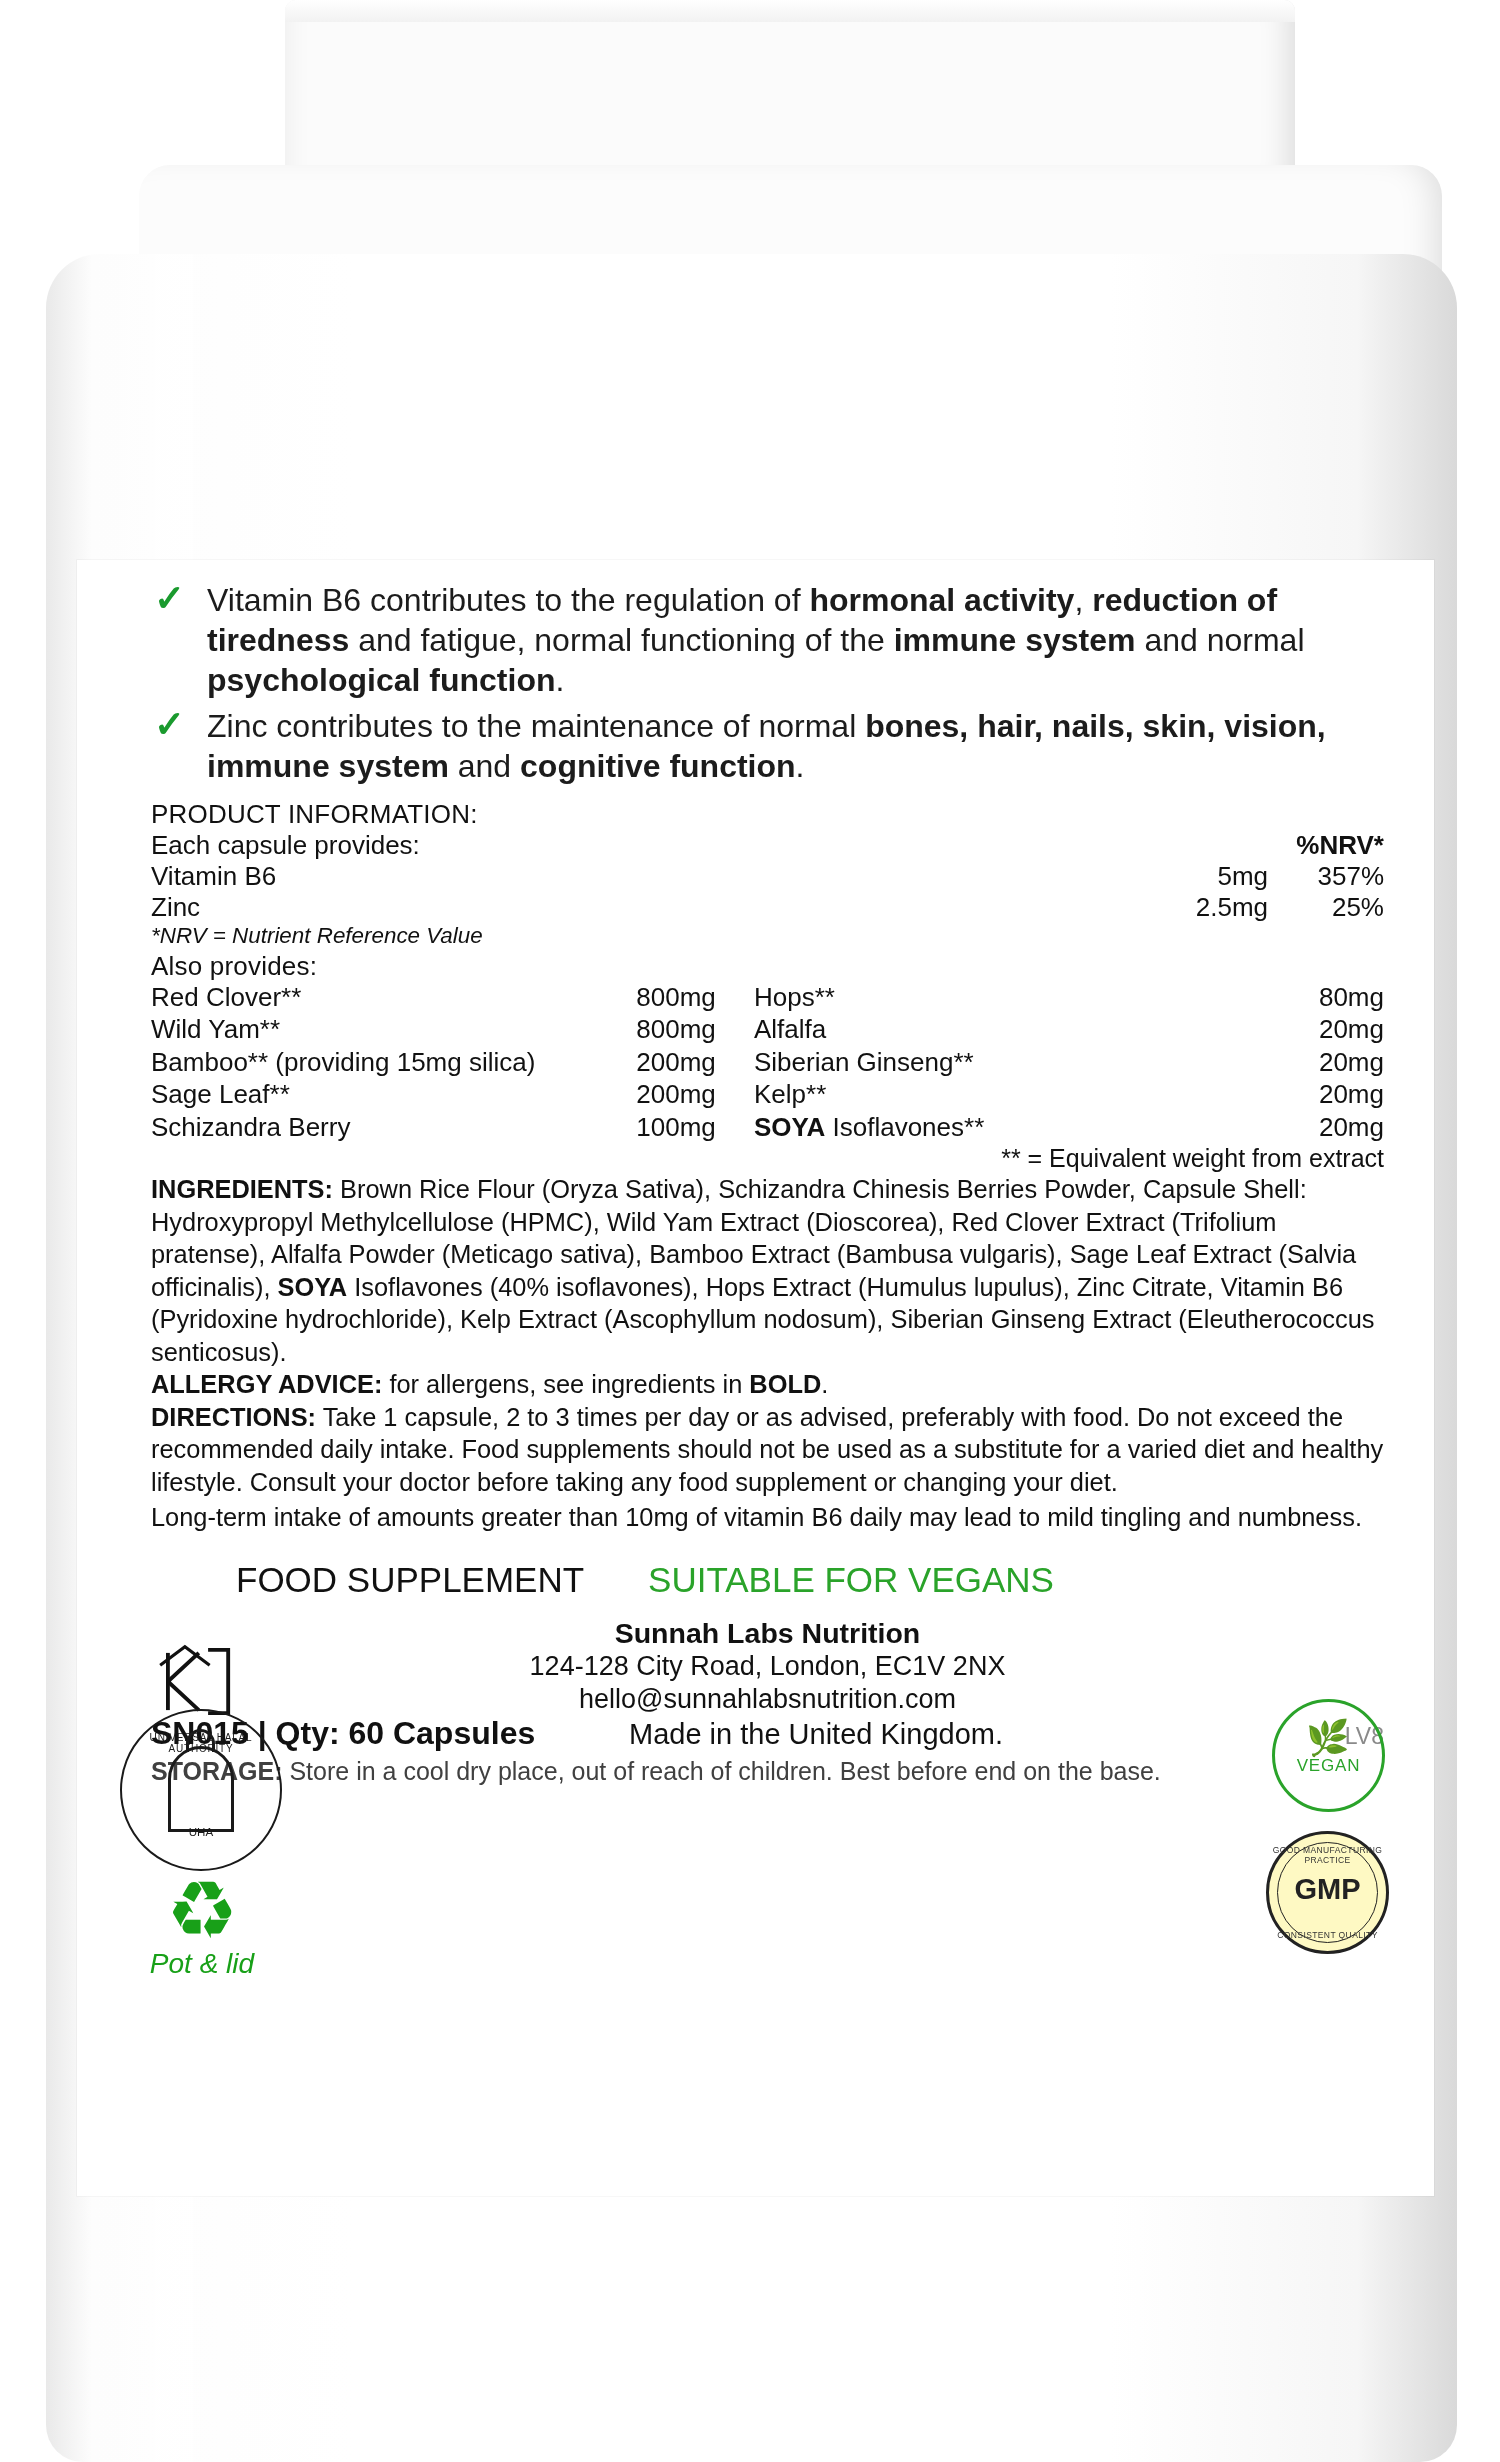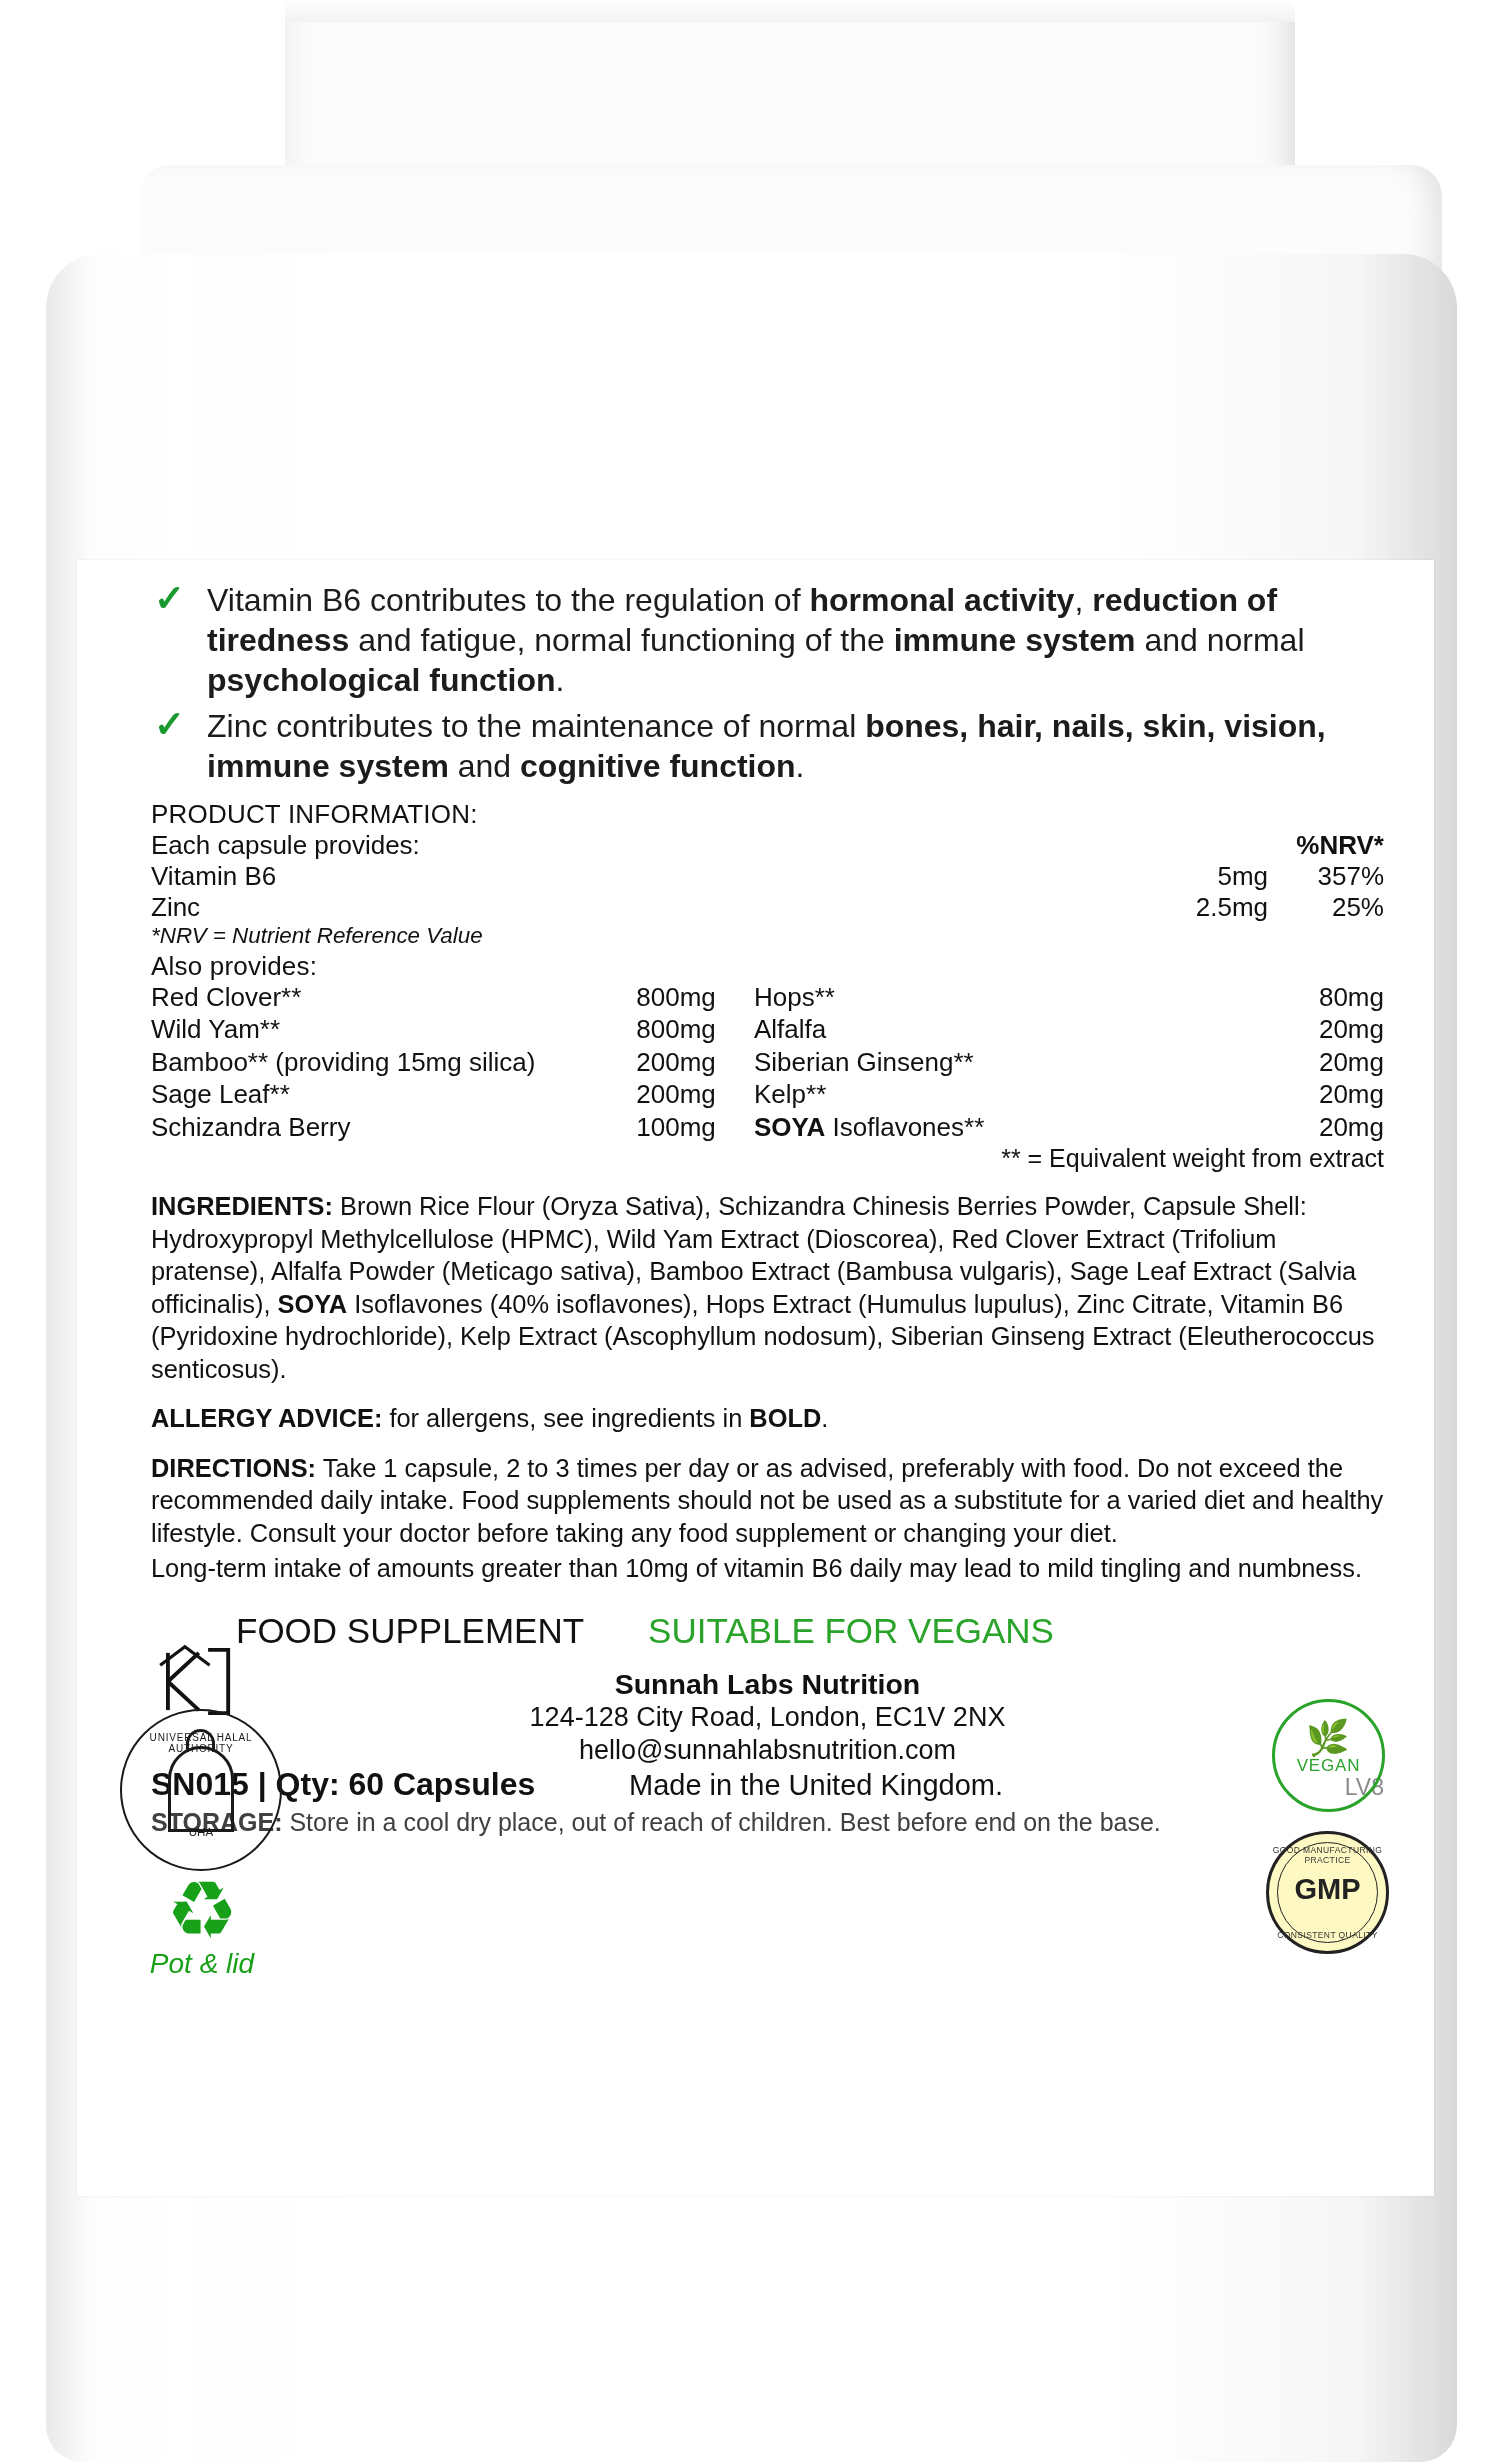--- a/index.html
+++ b/index.html
@@ -167,21 +167,20 @@
     text-align: right;
     color: #111;
     margin-top: 1.5px;
   }
 
   
   .para {
     font-size: 25.4px;
     line-height: 1.28;
     color: #111;
-    margin-top: 17px;
   }
   .para b { font-weight: bold; }
 
   
   .fs-row {
     display: flex;
     align-items: center;
     margin-top: 26px;
     padding-left: 85px;
     gap: 64px;

